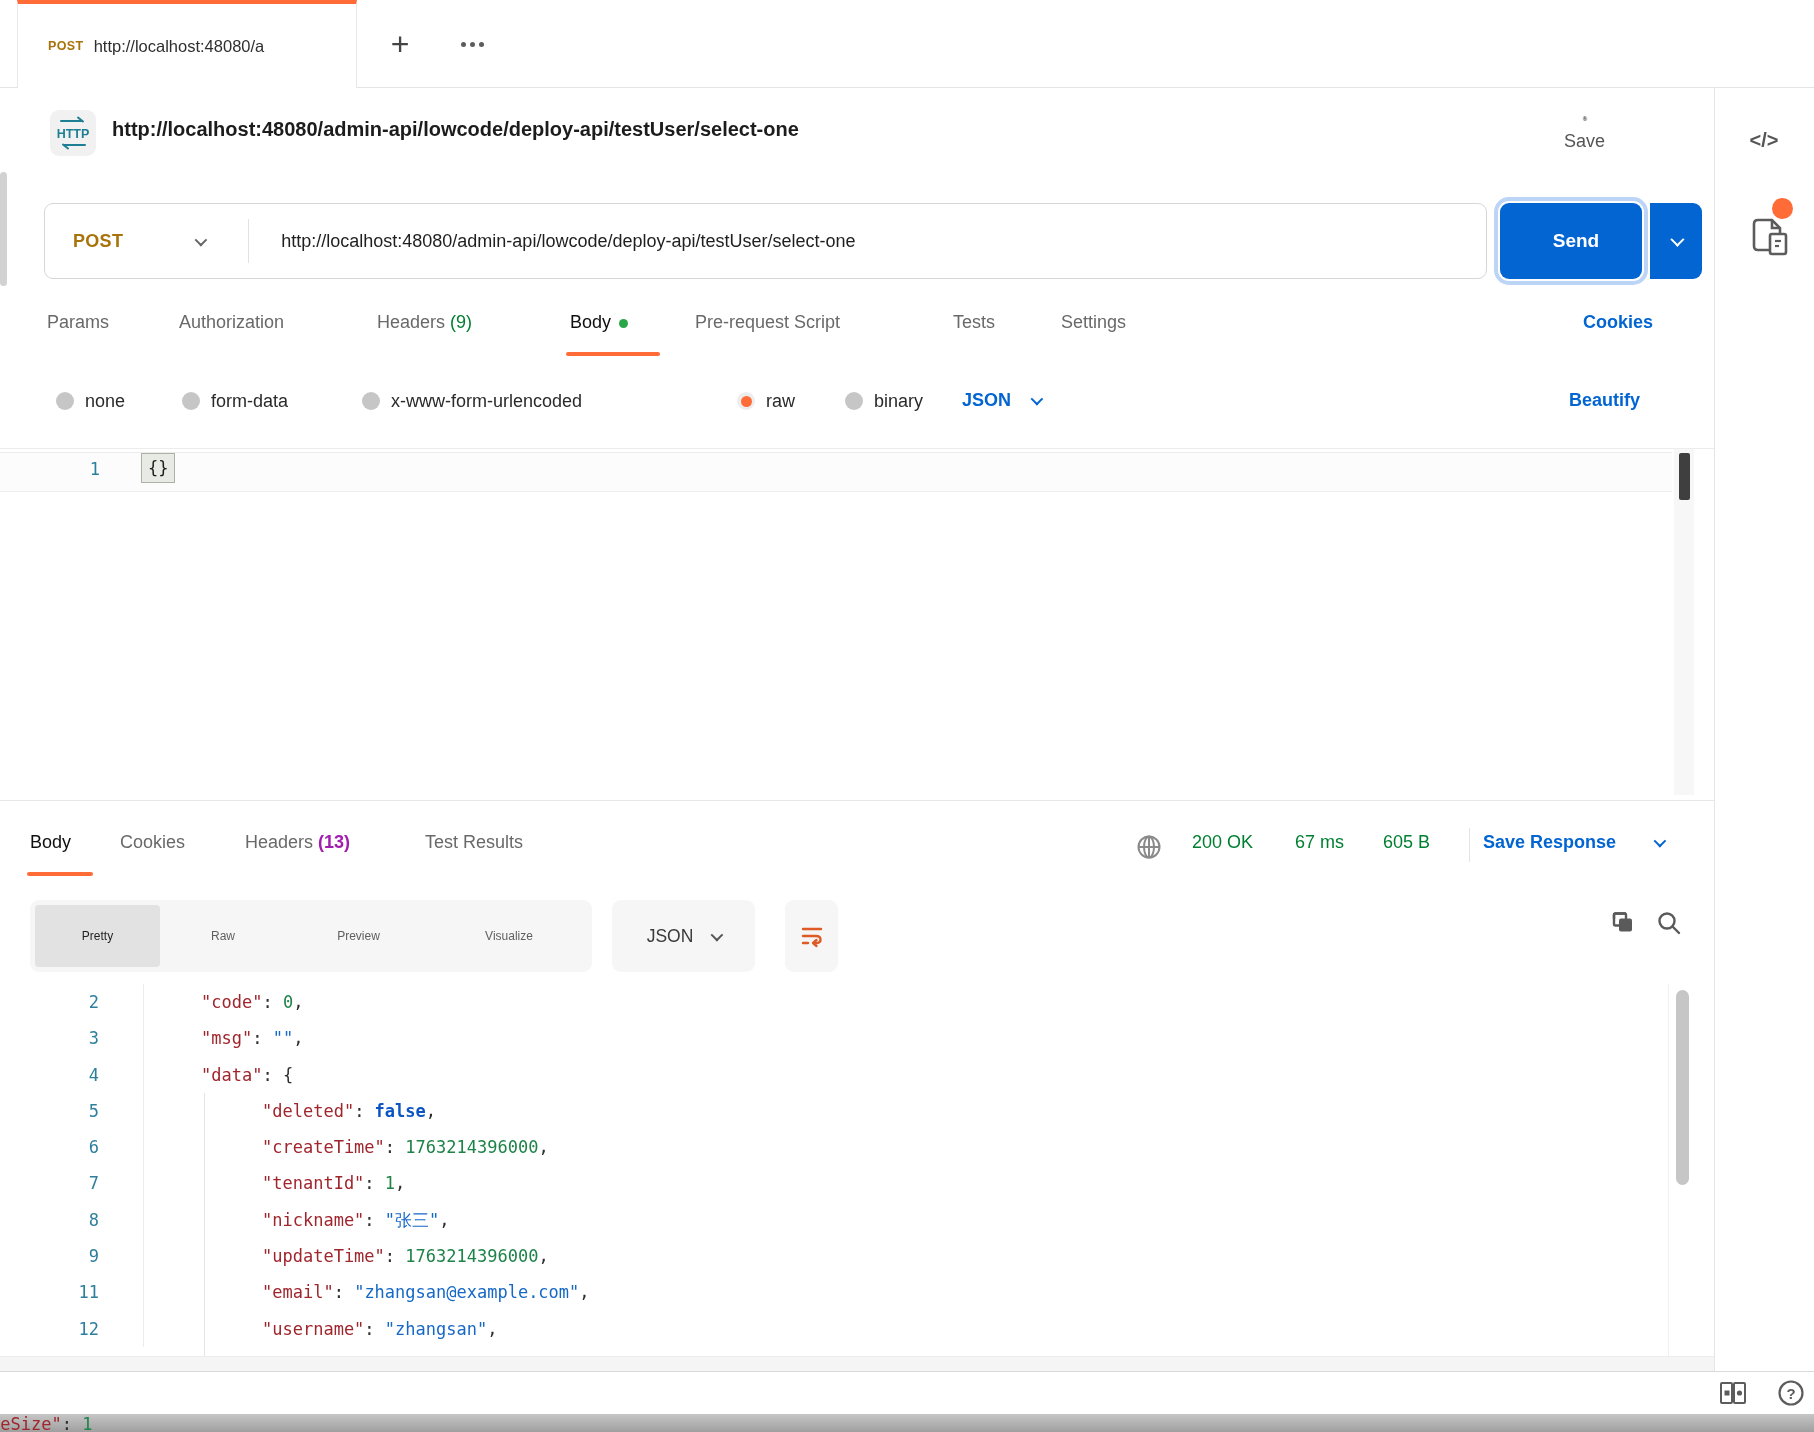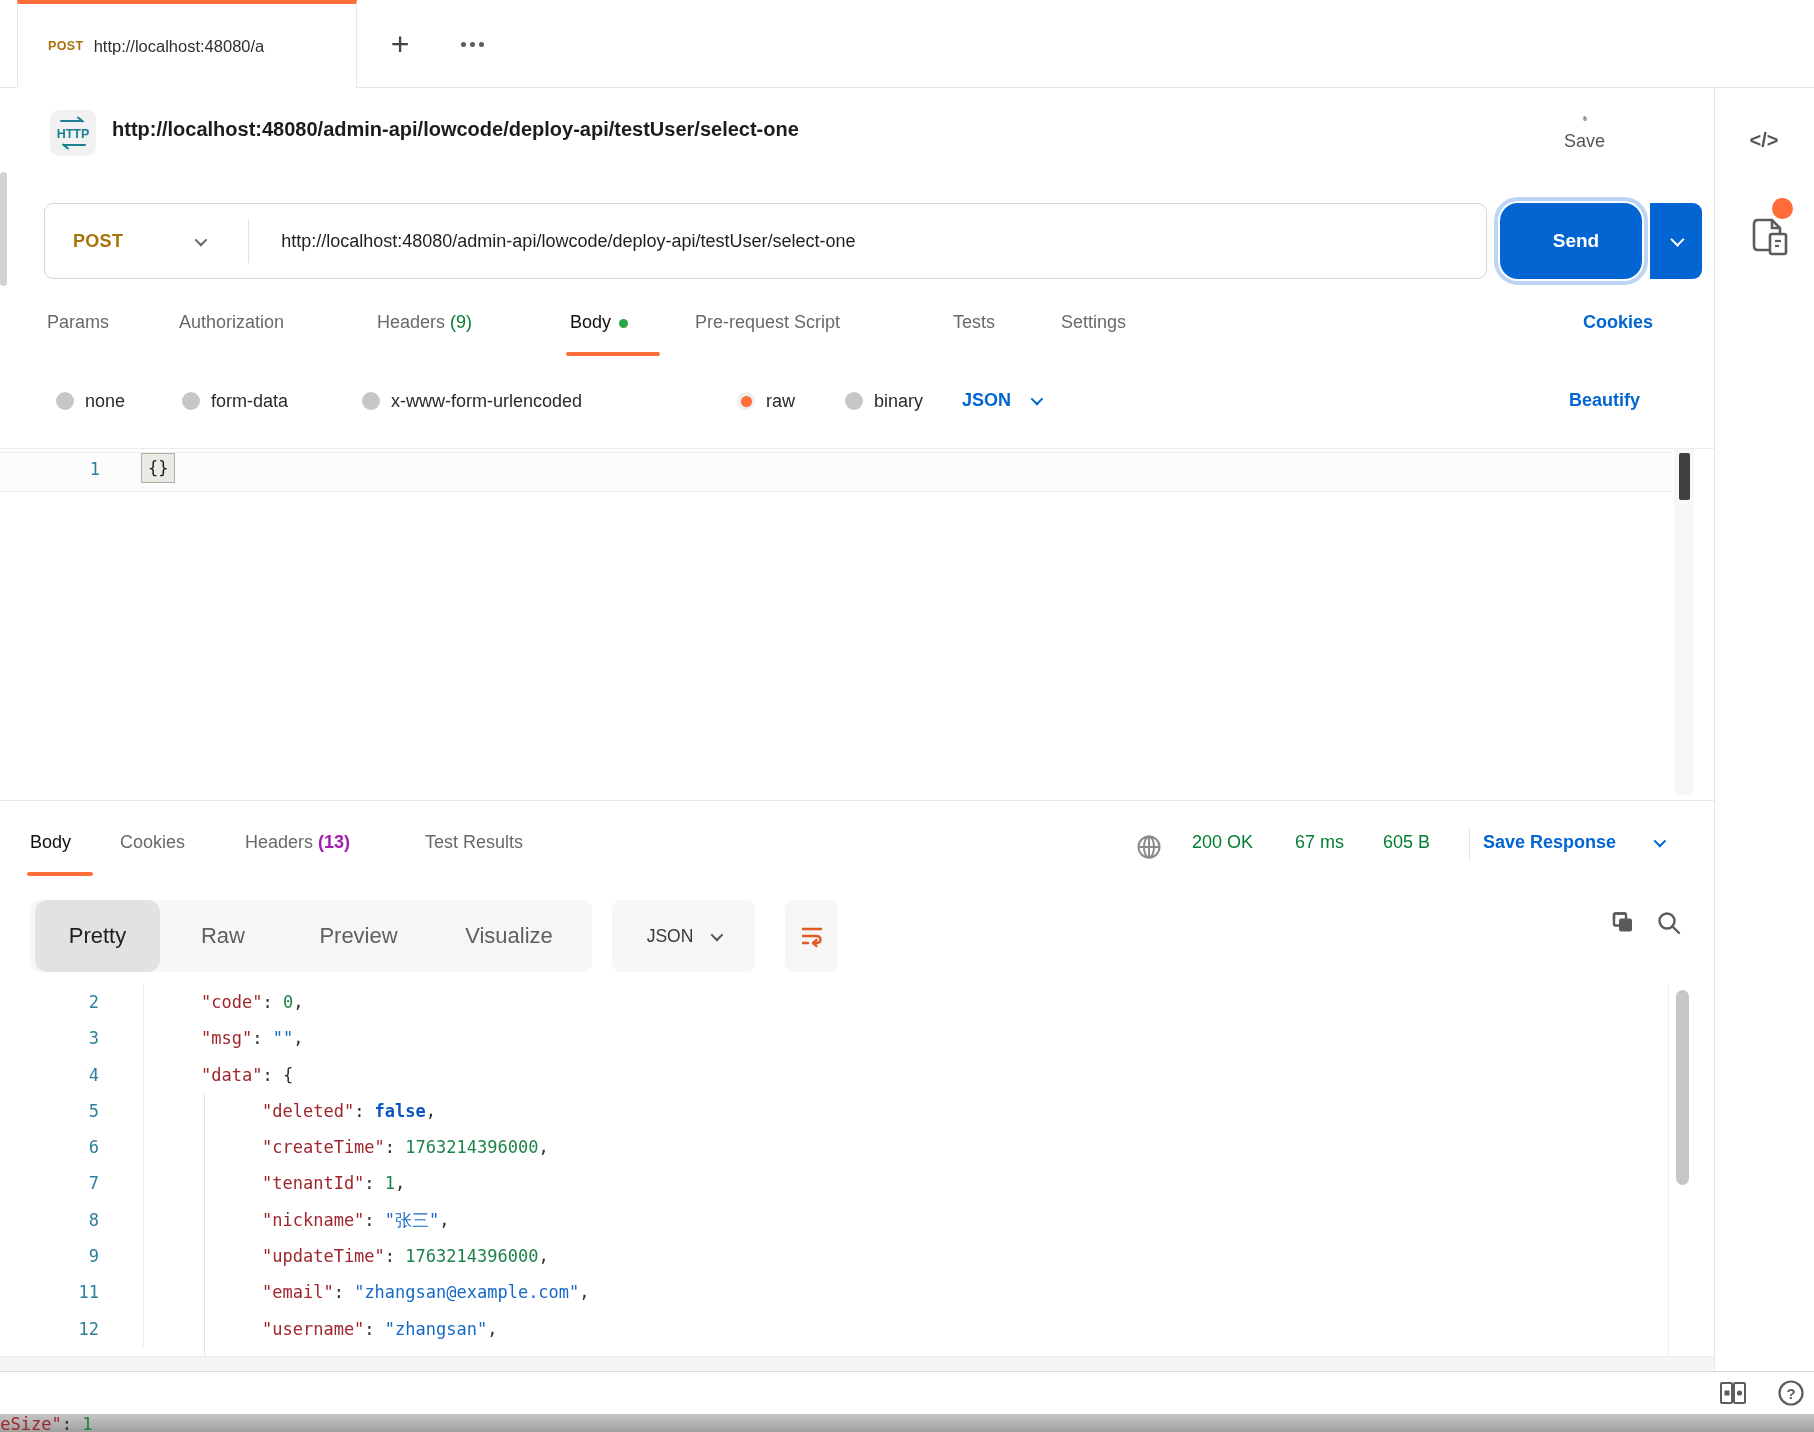--- a/index.html
+++ b/index.html
@@ -41,21 +41,21 @@
   
   .url-box { position:absolute; left:44px; top:203px; width:1443px; height:76px; border:1px solid #d6d6d6;
     border-radius:9px; background:#fff; display:flex; align-items:center; }
   .method-label { font-size:18px; font-weight:bold; color:#A8730A; margin-left:28px; letter-spacing:.3px; }
   .method-chev { margin-left:72px; color:#666; }
   .url-divider { width:1px; height:44px; background:#e2e2e2; margin-left:44px; }
   .url-text { margin-left:32px; font-size:18px; color:#1f1f1f; white-space:nowrap; }
   .chev { display:inline-block; width:9px; height:9px; border-right:2px solid currentColor;
     border-bottom:2px solid currentColor; transform:rotate(45deg) translateY(-2px); }
   .send-btn { position:absolute; left:1500px; top:203px; width:142px; height:76px; background:#0265D2;
-    border-radius:18px; color:#fff; font-size:19px; font-weight:bold; display:flex; align-items:center;
+    border-radius:9px; color:#fff; font-size:19px; font-weight:bold; display:flex; align-items:center;
     justify-content:center; cursor:pointer; box-shadow:0 0 0 2px #fff, 0 0 0 6px #bcd4f5;padding-left:10px; }
   .send-caret { position:absolute; left:1650px; top:203px; width:52px; height:76px; background:#0265D2;
     border-radius:0 9px 9px 0; display:flex; align-items:center; justify-content:center; color:#fff; cursor:pointer; }
   .send-caret .chev { width:10px; height:10px; border-width:2.5px; }
 
   
   .rtab { position:absolute; top:312px; font-size:18px; color:#696969; cursor:pointer; white-space:nowrap; }
   .rtab .cnt { color:#007F31; }
   .rtab.active { color:#0f0f0f; }
   .body-underline { position:absolute; left:566px; top:352px; width:94px; height:4px; border-radius:2px; background:#FF6C37; }
@@ -92,22 +92,22 @@
   .resp-tab .cnt { color:#a21caf;font-weight:bold; }
   .resp-underline { position:absolute; left:27px; top:872px; width:66px; height:4px; border-radius:2px; background:#FF6C37; }
   .meta-green { position:absolute; top:832px; font-size:18px; color:#007F31; white-space:nowrap; }
   .meta-divider { position:absolute; left:1469px; top:828px; width:1px; height:34px; background:#e4e4e4; }
   .save-resp { position:absolute; left:1483px; top:832px; font-size:18px; font-weight:bold; color:#0265D2;
     cursor:pointer; display:flex; align-items:center; gap:38px; }
 
   
   .seg-wrap { position:absolute; left:30px; top:900px; height:72px; background:#f6f6f6; border-radius:9px;
     display:flex; align-items:center; padding:5px; }
-  .seg { height:72px; display:flex; align-items:center; justify-content:center; font-size:22px;
-    color:#5f5f5f; cursor:pointer; border-radius:13px; }
+  .seg { height:62px; display:flex; align-items:center; justify-content:center; font-size:12px;
+    color:#5f5f5f; cursor:pointer; border-radius:4px; }
   .seg.sel { background:#e2e2e2; color:#1f1f1f; }
   .json-pill { position:absolute; left:612px; top:900px; width:143px; height:72px; background:#f6f6f6;
     border-radius:9px; display:flex; align-items:center; justify-content:center; gap:18px; font-size:17.5px;
     color:#3a3a3a; cursor:pointer; }
   .wrap-btn { position:absolute; left:785px; top:900px; width:53px; height:72px; background:#f6f6f6;
     border-radius:9px; display:flex; align-items:center; justify-content:center; cursor:pointer; }
   .icon-btn { position:absolute; top:906px; width:34px; height:34px; display:flex; align-items:center;
     justify-content:center; cursor:pointer; }
 
   

